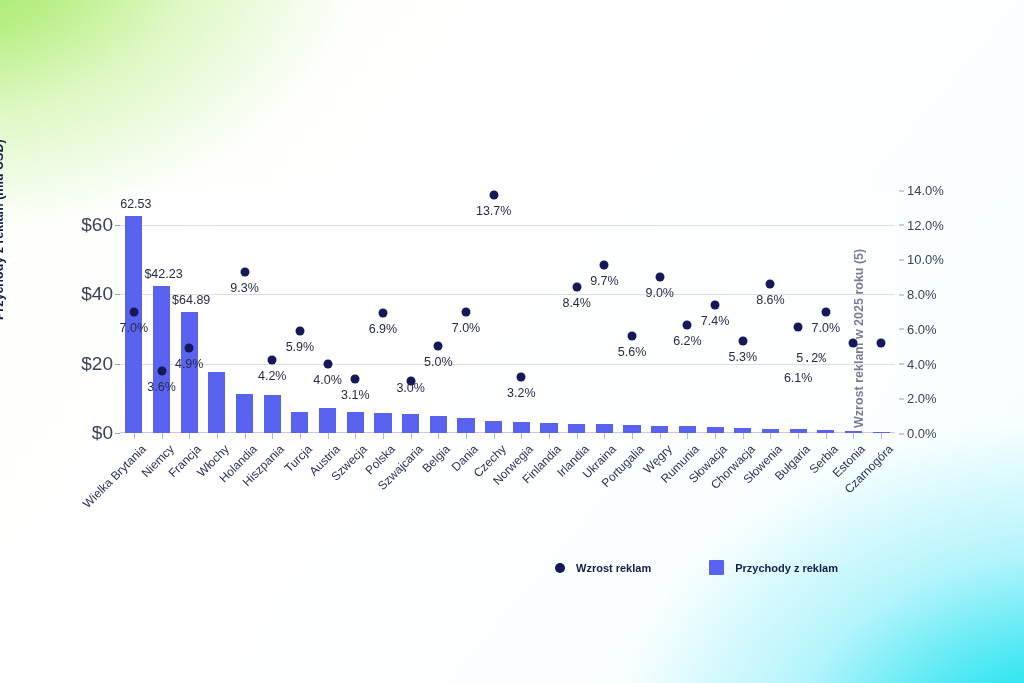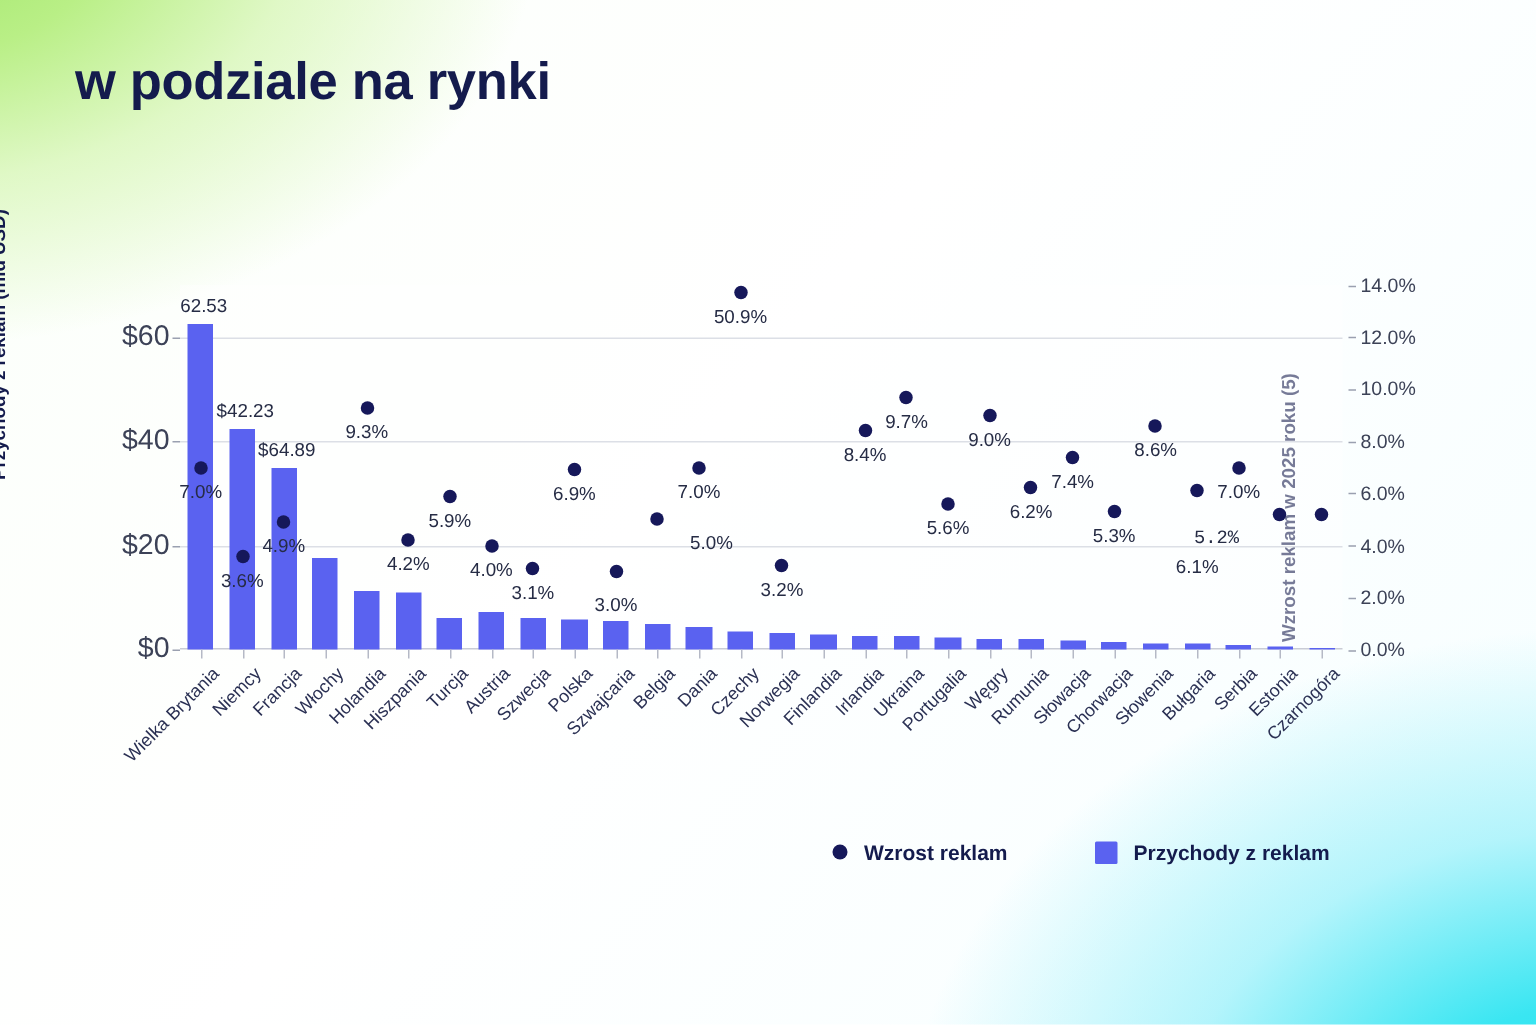--- a/index.html
+++ b/index.html
@@ -77,40 +77,39 @@
     transform-origin:right top;transform:rotate(-45deg);
     text-align:right;
   }
 
   
   .legend{position:absolute;left:0;top:560px;width:1024px;height:28px;}
   .legend-inner{position:absolute;left:555px;top:0;display:flex;gap:58px;align-items:center;}
   .leg{display:flex;align-items:center;gap:11px;}
   .leg-dot{width:10px;height:10px;border-radius:50%;background:#16185a;}
   .leg-sq{width:15px;height:15px;background:#5a62f0;border-radius:1px;}
-  .leg-txt{font-size:14px;font-weight:bold;color:#141b4d;white-space:nowrap;}
+  .leg-txt{font-size:11px;font-weight:bold;color:#141b4d;white-space:nowrap;}
 
   
   .logo{position:absolute;left:50px;top:612px;display:flex;align-items:baseline;gap:9px;}
   .logo-wpp{
     font-size:29px;font-weight:bold;color:#141b4d;letter-spacing:1px;
     background-image:radial-gradient(#141b4d 42%, transparent 43%);
     background-size:3px 3px;
     -webkit-background-clip:text;background-clip:text;
     -webkit-text-fill-color:transparent;
   }
   .logo-media{font-size:29px;font-weight:bold;color:#141b4d;letter-spacing:-0.3px;}
 </style>
 </head>
 <body>
 
 <div class="page">
 
   <div class="title">
-    <div>w podziale na rynki</div>
   </div>
 
   <div class="chart">
     <div class="ylabel-left">Przychody z reklam (mld USD)</div>
     <div class="ylabel-right">Wzrost reklam w 2025 roku (5)</div>
     <div class="plot" id="plot">
       <div class="axisline"></div>
     <div class="ytick-l" style="top: 243px;">$0<div class="tick-mark"></div></div>
         <div class="gridline" style="top: 173.571px;"></div>
         <div class="ytick-l" style="top: 173.571px;">$20<div class="tick-mark"></div></div>
@@ -169,27 +168,27 @@
         <div class="dotlabel" style="left: 152.232px; top: 179.1px;">4.2%</div>
         <div class="dot" style="left: 179.911px; top: 140.593px; background: rgb(22, 24, 90);"></div>
         <div class="dotlabel" style="left: 179.911px; top: 149.593px;">5.9%</div>
         <div class="dot" style="left: 207.589px; top: 173.571px; background: rgb(22, 24, 90);"></div>
         <div class="dotlabel" style="left: 207.589px; top: 182.571px;">4.0%</div>
         <div class="dot" style="left: 235.268px; top: 189.193px; background: rgb(22, 24, 90);"></div>
         <div class="dotlabel" style="left: 235.268px; top: 198.193px;">3.1%</div>
         <div class="dot" style="left: 262.946px; top: 123.236px; background: rgb(22, 24, 90);"></div>
         <div class="dotlabel" style="left: 262.946px; top: 132.236px;">6.9%</div>
         <div class="dot" style="left: 290.625px; top: 190.929px; background: rgb(22, 24, 90);"></div>
-        <div class="dotlabel" style="left: 290.625px; top: 206px;">3.0%</div>
+        <div class="dotlabel" style="left: 290.625px; top: 191px;">3.0%</div>
         <div class="dot" style="left: 318.304px; top: 156.214px; background: rgb(22, 24, 90);"></div>
-        <div class="dotlabel" style="left: 318.304px; top: 165.214px; margin-left: 36px;">5.0%</div>
+        <div class="dotlabel" style="left: 318.304px; top: 165.214px;">5.0%</div>
         <div class="dot" style="left: 345.982px; top: 121.5px; background: rgb(22, 24, 90);"></div>
         <div class="dotlabel" style="left: 345.982px; top: 130.5px;">7.0%</div>
         <div class="dot" style="left: 373.661px; top: 5.20714px; background: rgb(22, 24, 90);"></div>
-        <div class="dotlabel" style="left: 373.661px; top: 14.2071px;">50.9%</div>
+        <div class="dotlabel" style="left: 373.661px; top: 14.2071px;">13.7%</div>
         <div class="dot" style="left: 401.339px; top: 187.457px; background: rgb(22, 24, 90);"></div>
         <div class="dotlabel" style="left: 401.339px; top: 196.457px;">3.2%</div>
         <div class="dot" style="left: 456.696px; top: 97.2px; background: rgb(22, 24, 90);"></div>
         <div class="dotlabel" style="left: 456.696px; top: 106.2px;">8.4%</div>
         <div class="dot" style="left: 484.375px; top: 74.6357px; background: rgb(22, 24, 90);"></div>
         <div class="dotlabel" style="left: 484.375px; top: 83.6357px;">9.7%</div>
         <div class="dot" style="left: 512.054px; top: 145.8px; background: rgb(22, 24, 90);"></div>
         <div class="dotlabel" style="left: 512.054px; top: 154.8px;">5.6%</div>
         <div class="dot" style="left: 539.732px; top: 86.7857px; background: rgb(22, 24, 90);"></div>
         <div class="dotlabel" style="left: 539.732px; top: 95.7857px;">9.0%</div>

